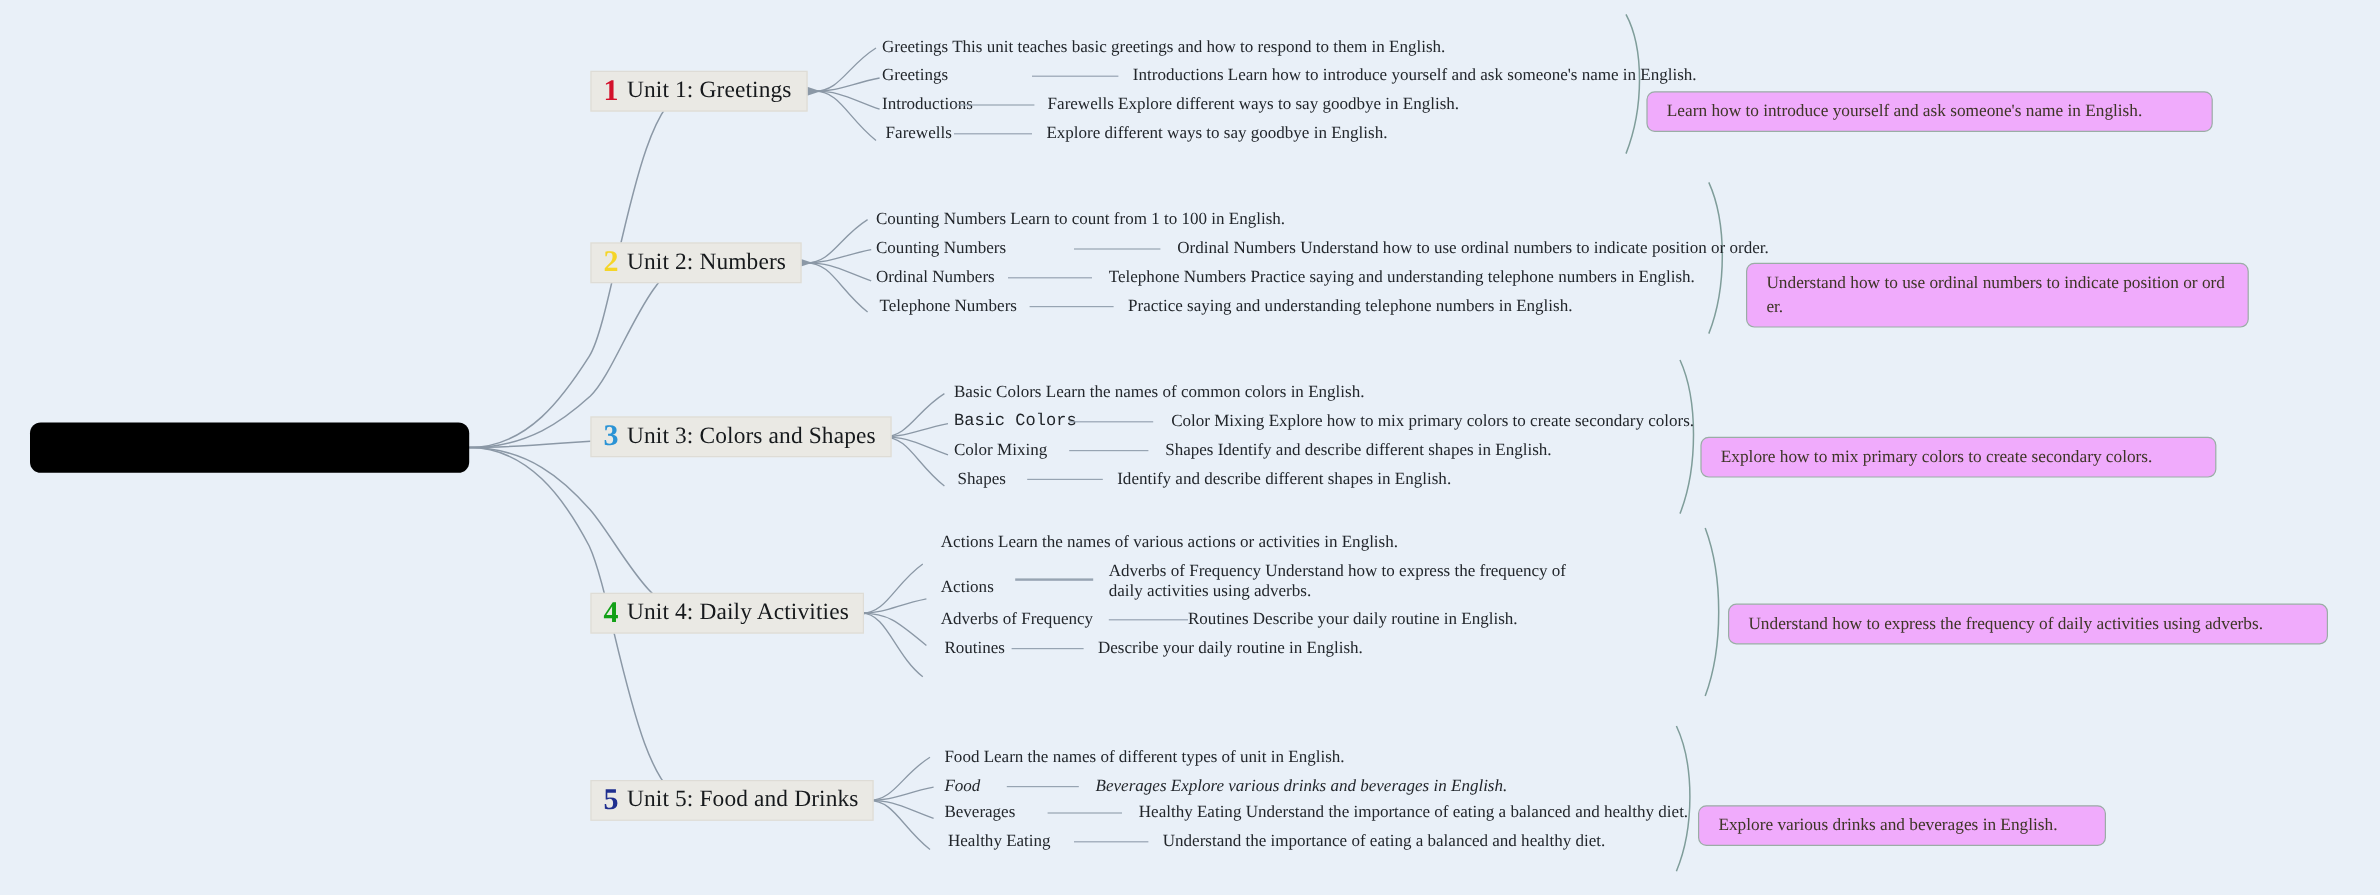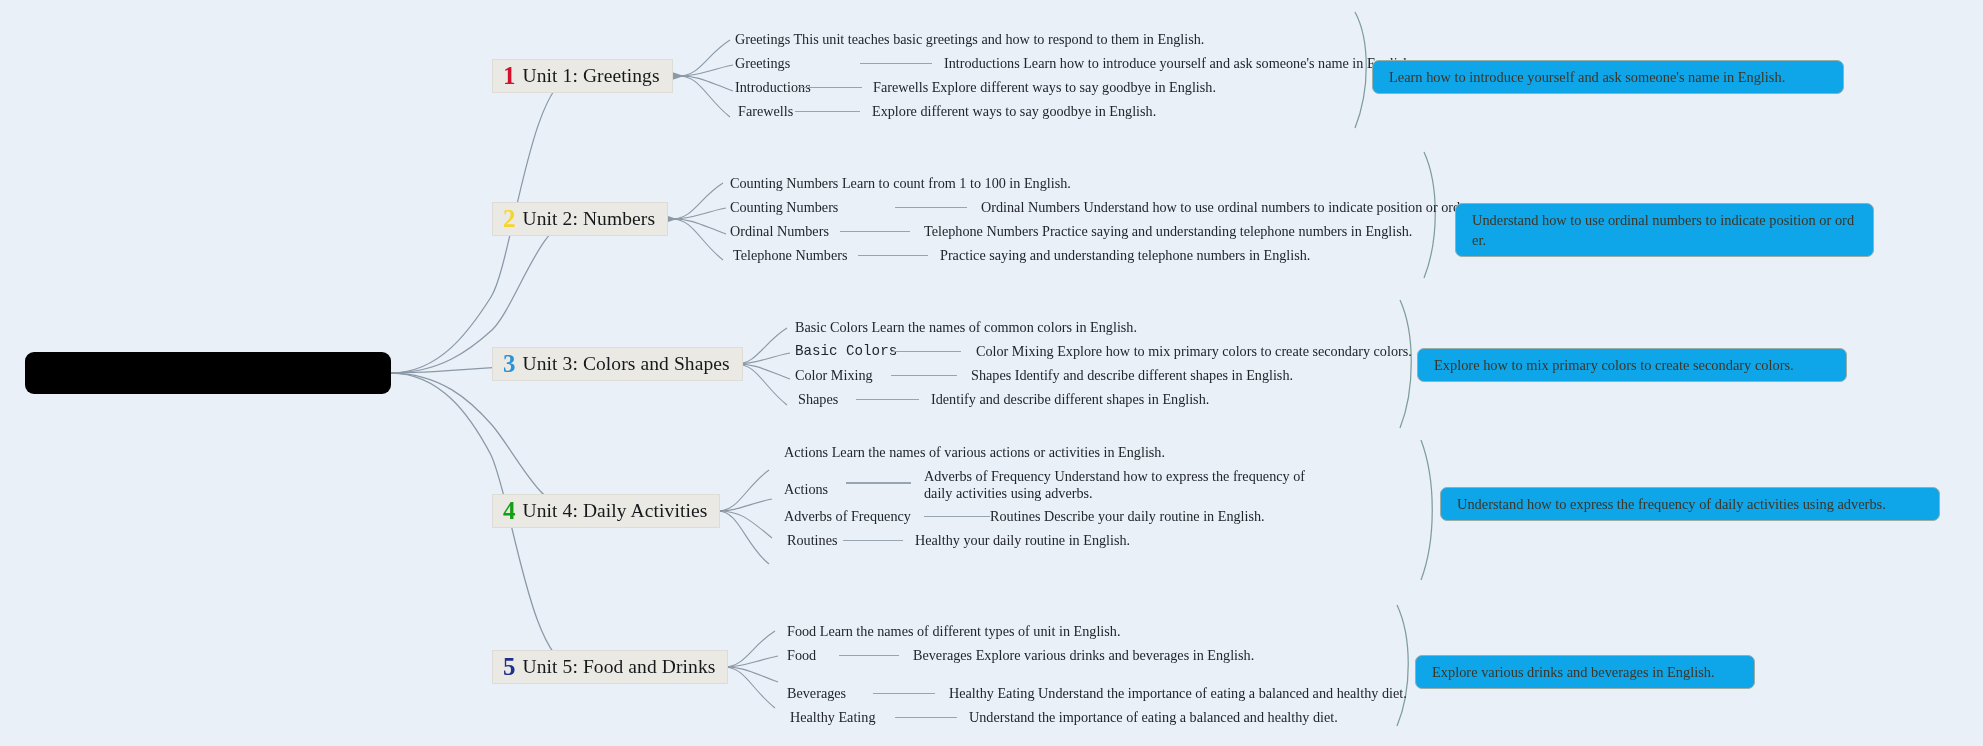--- a/index.html
+++ b/index.html
@@ -96,29 +96,30 @@
   }
   .dr-val {
     flex: 0 0 auto;
     white-space: normal;
   }
   .dr-solo { white-space: nowrap; }
 
   
   .callout {
     position: absolute;
-    background: #0ea5e9;
+    background: #f0abfc;
     border: 1.4px solid #9aada6;
     border-radius: 7px;
     color: #3d3526;
     font-size: 14.4px;
     line-height: 20px;
     padding: 6px 14px 6px 16px;
     z-index: 4;
     word-break: break-all;
+    margin-top: 16px;
   }
 </style>
 </head>
 <body>
 
 <div id="canvas">
 
   <svg id="wires" viewBox="0 0 1983 746" xmlns="http://www.w3.org/2000/svg">
     <g fill="none" stroke="#8b98a6" stroke-width="1.25">
 
@@ -304,36 +305,36 @@
       <span class="dr-dash" style="width:66px;">
           <i></i>
         </span>
       <span class="dr-val" style="">Routines Describe your daily routine in English.</span>
     </div>
     <div class="detail-row" style="margin-left:3px;">
       <span class="dr-key" style="width:56px;">Routines</span>
       <span class="dr-dash" style="width:60px;">
           <i></i>
         </span>
-      <span class="dr-val" style="margin-left:12px;">Healthy your daily routine in English.</span>
+      <span class="dr-val" style="margin-left:12px;">Describe your daily routine in English.</span>
     </div>
   </div>
   <div class="callout" style="left:1440px; top:487px; width:500px;">
     <span>Understand how to express the frequency of daily activities using adverbs.</span>
   </div>
 
   <div class="unit-node" style="left:492px; top:650px;">
     <span class="unit-num" style="color: rgb(31, 47, 143);">5</span>
     <span class="unit-title">Unit 5: Food and Drinks</span>
   </div>
   <div class="detail-group" style="left:787px; top:623px;">
     <div class="detail-row first">
       <span class="dr-solo">Food Learn the names of different types of unit in English.</span>
     </div>
-    <div class="detail-row" style="margin-bottom:21px;">
+    <div class="detail-row" style="margin-bottom:5px;font-style:italic;">
       <span class="dr-key" style="width:52px;">Food</span>
       <span class="dr-dash" style="width:60px;">
           <i></i>
         </span>
       <span class="dr-val" style="margin-left:14px;">Beverages Explore various drinks and beverages in English.</span>
     </div>
     <div class="detail-row" style="margin-bottom:7px;justify-content:center;">
       <span class="dr-key" style="width:86px;">Beverages</span>
       <span class="dr-dash" style="width:62px;">
           <i></i>

